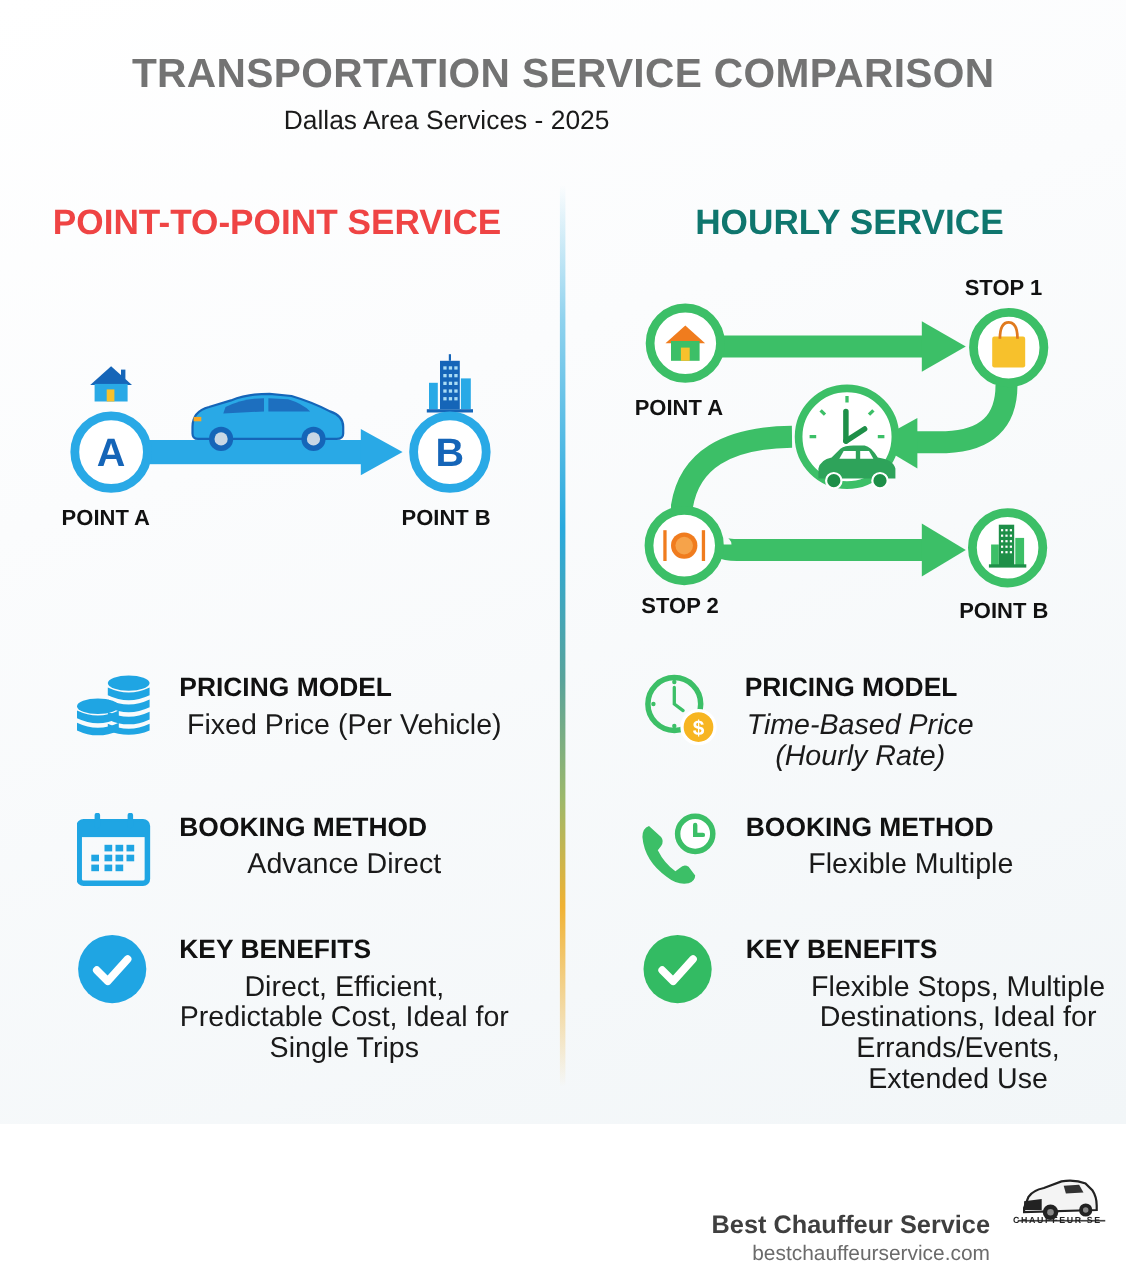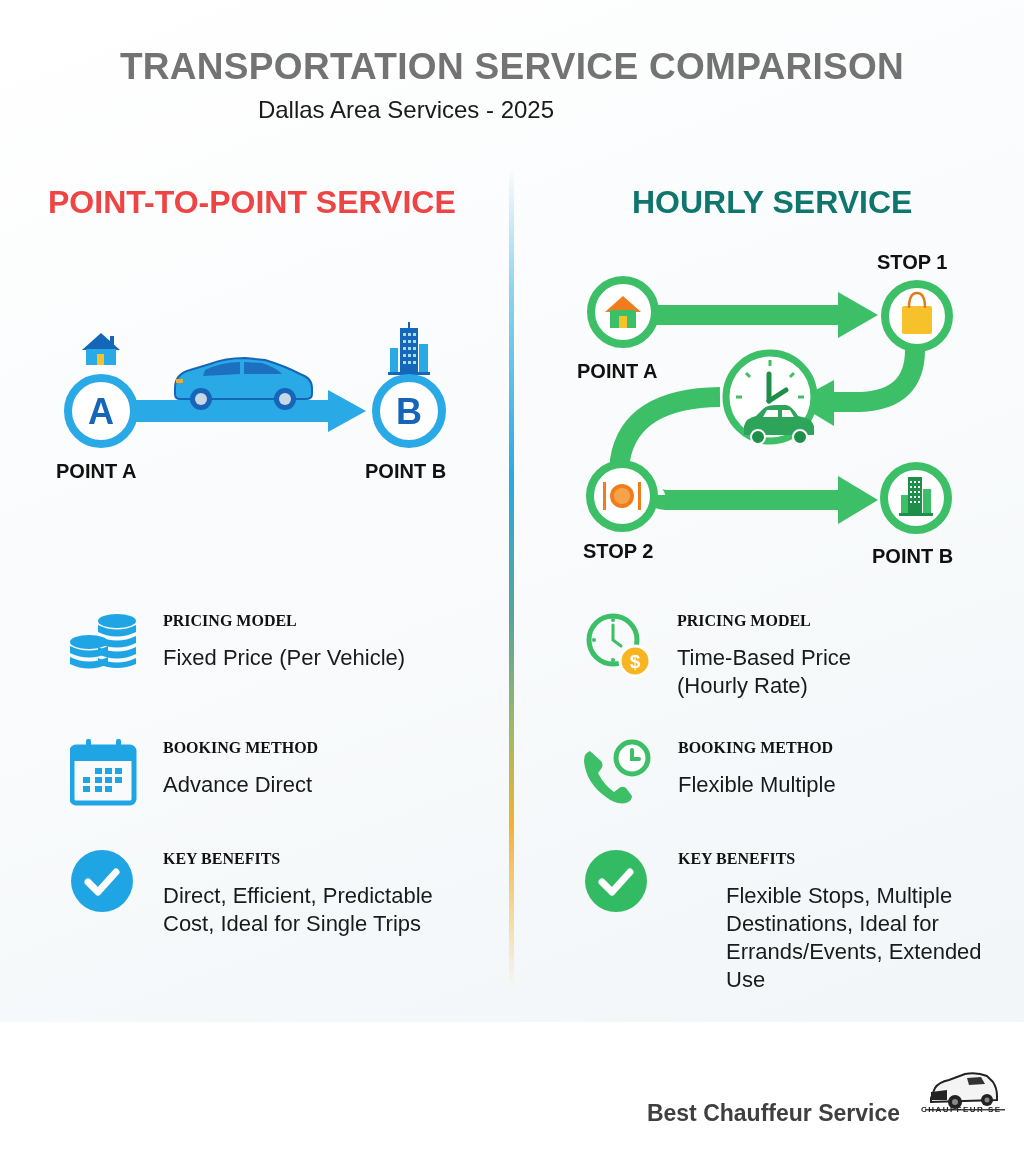--- a/index.html
+++ b/index.html
@@ -28,22 +28,22 @@
 
   .section-title { position: absolute; top: 184px; font-size: 32px; font-weight: 700; }
   .section-title.left { left: 48px; color: #ef4444; }
   .section-title.right { left: 632px; color: #0f766e; }
 
   .diagram { position: absolute; }
   .node-label { position: absolute; font-size: 20px; font-weight: 700; color: #111; white-space: nowrap; text-align: right; }
 
   .feature { position: absolute; width: 340px; }
   .feature .icon { position: absolute; left: 0; top: 0; width: 70px; height: 70px; }
-  .feature .f-title { position: absolute; left: 93px; top: 0; font-size: 16px; font-weight: 700; color: #111; white-space: nowrap; font-family: Liberation Serif, serif; }
-  .feature .f-desc { position: absolute; left: 93px; top: 32px; width: 300px; font-size: 22px; line-height: 28px; color: #1a1a1a; }
+  .feature .f-title { position: absolute; left: 93px; top: 0; font-size: 24px; font-weight: 700; color: #111; white-space: nowrap; }
+  .feature .f-desc { position: absolute; left: 93px; top: 32px; width: 300px; font-size: 26px; line-height: 28px; color: #1a1a1a; text-align: center; }
 
   .brand { position: absolute; right: 124px; top: 1064px; text-align: right; }
   .brand-name { font-size: 23px; font-weight: 700; color: #3f3f3f; margin-top: 36px; }
   .brand-url { font-size: 19px; color: #6b6b6b; margin-top: 2px; }
   .logo { position: absolute; left: 925px; top: 1068px; width: 80px; height: 50px; }
   .logo-text { position: absolute; left: 921px; top: 1105px; font-size: 8px; font-weight: 700; letter-spacing: 1.5px; color: #222; white-space: nowrap; overflow: hidden; width: 84px; }
 </style>
 </head>
 <body>
 
@@ -269,21 +269,21 @@
   <svg class="icon" viewBox="0 0 70 70">
     <circle cx="29" cy="28" r="24" fill="none" stroke="#3cbf67" stroke-width="5"></circle>
     <circle cx="29" cy="8" r="2" fill="#3cbf67"></circle>
     <circle cx="10" cy="28" r="2" fill="#3cbf67"></circle>
     <circle cx="29" cy="48" r="2" fill="#3cbf67"></circle>
     <path d="M29 13 L29 28 L37 34" fill="none" stroke="#3cbf67" stroke-width="3" stroke-linecap="round"></path>
     <circle cx="51" cy="49" r="15" fill="#f7b521" stroke="#ffffff" stroke-width="3"></circle>
     <text x="51" y="56" text-anchor="middle" font-family="Liberation Sans, sans-serif" font-weight="700" font-size="19" fill="#ffffff">$</text>
   </svg>
   <div class="f-title">PRICING MODEL</div>
-  <div class="f-desc" style="width:210px;">Time-Based Price (Hourly Rate)</div>
+  <div class="f-desc" style="width:210px;font-style:italic;">Time-Based Price (Hourly Rate)</div>
 </div>
 
 <div class="feature" style="left:582px;top:739px;width:420px;">
   <svg class="icon" viewBox="0 0 70 70">
     <path d="M8 12 Q2 14 2 22 Q4 44 24 58 Q34 66 44 64 Q50 62 50 57 L44 49 Q40 46 36 50 L32 53 Q22 46 16 34 L19 30 Q22 26 19 22 Z" fill="#3cbf67"></path>
     <circle cx="50" cy="19" r="16" fill="#ffffff" stroke="#3cbf67" stroke-width="5"></circle>
     <path d="M50 11 L50 20 L57 20" fill="none" stroke="#3cbf67" stroke-width="4" stroke-linecap="round"></path>
   </svg>
   <div class="f-title" style="left:96px;">BOOKING METHOD</div>
   <div class="f-desc" style="left:96px;">Flexible Multiple</div>
@@ -293,20 +293,21 @@
   <svg class="icon" viewBox="0 0 70 70">
     <circle cx="32" cy="31" r="31" fill="#33bb63"></circle>
     <path d="M18 32 L28 42 L46 22" fill="none" stroke="#ffffff" stroke-width="7" stroke-linecap="round" stroke-linejoin="round"></path>
   </svg>
   <div class="f-title" style="left:94px;">KEY BENEFITS</div>
   <div class="f-desc" style="left:94px;width:290px;margin-left:48px;">Flexible Stops, Multiple Destinations, Ideal for Errands/Events, Extended Use</div>
 </div>
 
 <div class="brand">
   <div class="brand-name">Best Chauffeur Service</div>
+  <div class="brand-url">bestchauffeurservice.com</div>
 </div>
 <svg class="logo" viewBox="0 0 80 50">
   <path d="M6 30 L10 20 Q14 14 24 12 L40 6 Q52 4 62 8 L68 14 Q72 20 72 28 L72 32 L6 34 Z" fill="#f4f4f4" stroke="#222" stroke-width="2"></path>
   <path d="M6 24 L22 22 L22 32 L6 32 Z" fill="#222"></path>
   <path d="M42 10 L56 9 L60 16 L44 17 Z" fill="#333"></path>
   <circle cx="30" cy="34" r="7" fill="#222"></circle>
     <circle cx="30" cy="34" r="3" fill="#888"></circle>
   <circle cx="62" cy="32" r="6" fill="#222"></circle>
     <circle cx="62" cy="32" r="2.5" fill="#888"></circle>
   <rect x="0" y="41" width="80" height="1.5" fill="#444"></rect>

